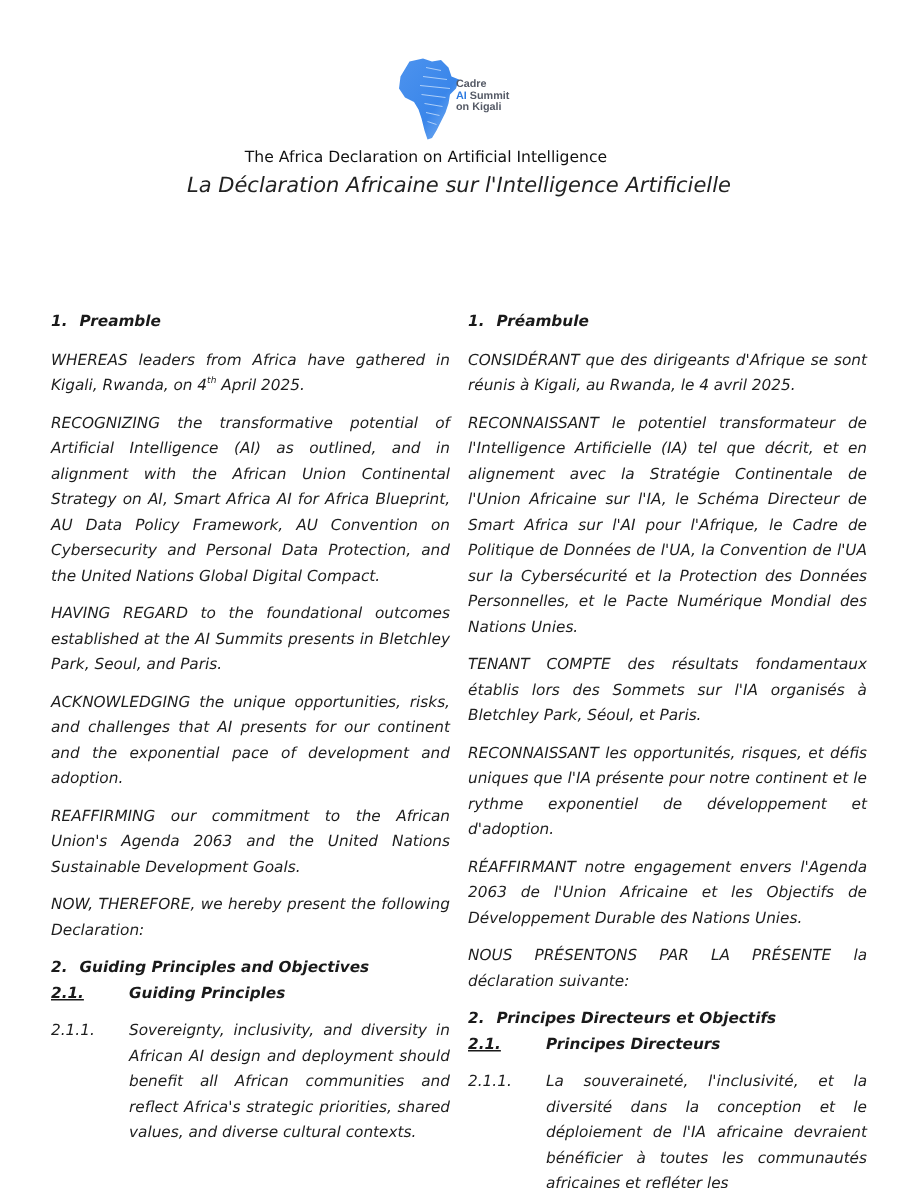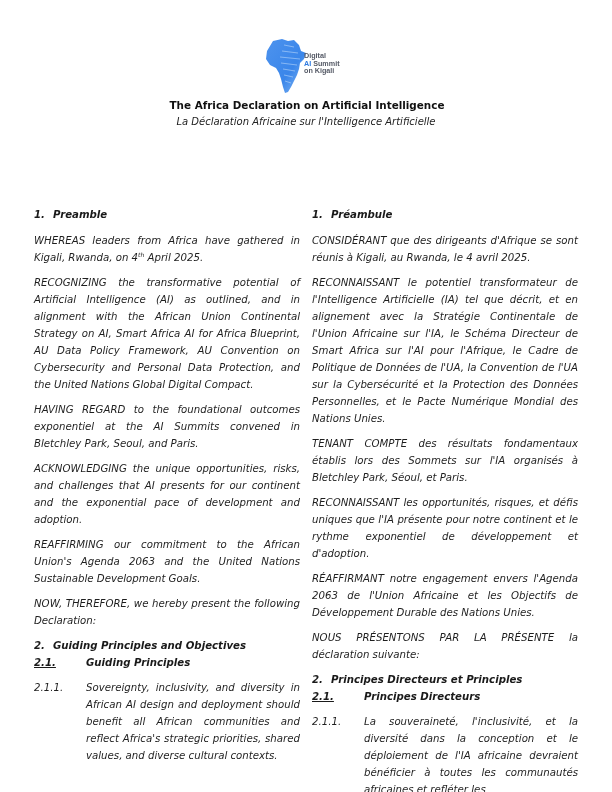--- a/index.html
+++ b/index.html
@@ -4,23 +4,23 @@
 <style>
   html, body { margin: 0; padding: 0; background: #ffffff; }
   body { width: 612px; height: 792px; position: relative; overflow: hidden;
          font-family: "DejaVu Sans", sans-serif; color: #1a1a1a; }
   .logo { position: absolute; left: 264px; top: 37px; width: 90px; height: 60px; }
   .logo svg { position: absolute; left: 0; top: 0; }
   .logo-text { position: absolute; left: 40px; top: 15px; font-family: "Liberation Sans", sans-serif;
                font-weight: bold; font-size: 7.2px; line-height: 7.6px; color: #555a66; }
   .logo-text .ai { color: #2f7be0; }
   .title { position: absolute; left: 0; width: 568px; top: 99px; text-align: center;
-           font-family: "DejaVu Sans", sans-serif; font-weight: bold; font-size: 10.4px; color: #111; padding-left: 23px; }
+           font-family: "DejaVu Sans", sans-serif; font-weight: normal; font-size: 10.4px; color: #111; }
   .subtitle { position: absolute; left: 0; width: 612px; top: 116px; text-align: center;
-              font-family: "DejaVu Sans", sans-serif; font-style: italic; font-size: 10px; color: #222; }
+              font-family: "DejaVu Sans", sans-serif; font-style: italic; font-size: 14px; color: #222; }
   .col { position: absolute; top: 166px; width: 266px; font-size: 10.2px; line-height: 17px; margin-top: 40px; }
   .col-left { left: 34px; }
   .col-right { left: 312px; }
   .h { font-weight: bold; font-style: italic; margin: 0; }
   .h1 { margin-bottom: 9px; }
   .h1 .num { display: inline-block; width: 19px; }
   .h2 .num { display: inline-block; width: 19px; }
   .h3 { margin-bottom: 8px; }
   .h3 .num { display: inline-block; width: 52px; text-decoration: underline; }
   .p { font-style: italic; text-align: justify; margin: 0 0 8px 0; color: #1e1e1e; }
@@ -38,52 +38,52 @@
       <linearGradient id="afg" x1="0" y1="0" x2="1" y2="1">
         <stop offset="0" stop-color="#4d93ee"></stop>
         <stop offset="0.6" stop-color="#3a86ea"></stop>
         <stop offset="1" stop-color="#8bbcf5"></stop>
       </linearGradient>
     </defs>
     <path d="M9 4 L18 2 L24 4 L30 3 L35 8 L37 14 L42 16 L40 22 L36 26 L35 32 L33 38 L30 44 L27 50 L24 55 L21 56 L19 50 L17 42 L15 36 L12 31 L6 28 L2 22 L3 14 Z" fill="url(#afg)"></path>
     <path d="M20 8 L30 10 M18 14 L34 16 M16 20 L36 22 M17 26 L33 28 M19 32 L31 34 M20 38 L29 40 M21 44 L27 46" stroke="#b9d6fa" stroke-width="0.6" fill="none"></path>
   </svg>
   <div class="logo-text">
-    <div>Digital</div>
+    <div>Cadre</div>
     <div><span class="ai">AI</span><span> Summit</span></div>
     <div>on Kigali</div>
   </div>
 </div>
 
 <div class="title">The Africa Declaration on Artificial Intelligence</div>
 <div class="subtitle">La Déclaration Africaine sur l'Intelligence Artificielle</div>
 
 <div class="col col-left">
   <p class="h h1"><span class="num">1.</span><span>Preamble</span></p>
   <p class="p"><span>WHEREAS leaders from Africa have gathered in Kigali, Rwanda, on 4</span><sup>th</sup><span> April 2025.</span></p>
   <p class="p">RECOGNIZING the transformative potential of Artificial Intelligence (AI) as outlined, and in alignment with the African Union Continental Strategy on AI, Smart Africa AI for Africa Blueprint, AU Data Policy Framework, AU Convention on Cybersecurity and Personal Data Protection, and the United Nations Global Digital Compact.</p>
-  <p class="p">HAVING REGARD to the foundational outcomes exponentiel at the AI Summits convened in Bletchley Park, Seoul, and Paris.</p>
+  <p class="p">HAVING REGARD to the foundational outcomes established at the AI Summits presents in Bletchley Park, Seoul, and Paris.</p>
   <p class="p">ACKNOWLEDGING the unique opportunities, risks, and challenges that AI presents for our continent and the exponential pace of development and adoption.</p>
   <p class="p">REAFFIRMING our commitment to the African Union's Agenda 2063 and the United Nations Sustainable Development Goals.</p>
   <p class="p">NOW, THEREFORE, we hereby present the following Declaration:</p>
   <p class="h h2"><span class="num">2.</span><span>Guiding Principles and Objectives</span></p>
   <p class="h h3"><span class="num">2.1.</span><span>Guiding Principles</span></p>
   <div class="item">
     <span class="num">2.1.1.</span>
     <span class="txt">Sovereignty, inclusivity, and diversity in African AI design and deployment should benefit all African communities and reflect Africa's strategic priorities, shared values, and diverse cultural contexts.</span>
   </div>
 </div>
 
 <div class="col col-right">
   <p class="h h1"><span class="num">1.</span><span>Préambule</span></p>
   <p class="p">CONSIDÉRANT que des dirigeants d'Afrique se sont réunis à Kigali, au Rwanda, le 4 avril 2025.</p>
   <p class="p">RECONNAISSANT le potentiel transformateur de l'Intelligence Artificielle (IA) tel que décrit, et en alignement avec la Stratégie Continentale de l'Union Africaine sur l'IA, le Schéma Directeur de Smart Africa sur l'AI pour l'Afrique, le Cadre de Politique de Données de l'UA, la Convention de l'UA sur la Cybersécurité et la Protection des Données Personnelles, et le Pacte Numérique Mondial des Nations Unies.</p>
   <p class="p">TENANT COMPTE des résultats fondamentaux établis lors des Sommets sur l'IA organisés à Bletchley Park, Séoul, et Paris.</p>
   <p class="p">RECONNAISSANT les opportunités, risques, et défis uniques que l'IA présente pour notre continent et le rythme exponentiel de développement et d'adoption.</p>
   <p class="p">RÉAFFIRMANT notre engagement envers l'Agenda 2063 de l'Union Africaine et les Objectifs de Développement Durable des Nations Unies.</p>
   <p class="p">NOUS PRÉSENTONS PAR LA PRÉSENTE la déclaration suivante:</p>
-  <p class="h h2"><span class="num">2.</span><span>Principes Directeurs et Principles</span></p>
+  <p class="h h2"><span class="num">2.</span><span>Principes Directeurs et Objectifs</span></p>
   <p class="h h3"><span class="num">2.1.</span><span>Principes Directeurs</span></p>
   <div class="item">
     <span class="num">2.1.1.</span>
     <span class="txt">La souveraineté, l'inclusivité, et la diversité dans la conception et le déploiement de l'IA africaine devraient bénéficier à toutes les communautés africaines et refléter les</span>
   </div>
 </div>
 
 </body></html>

